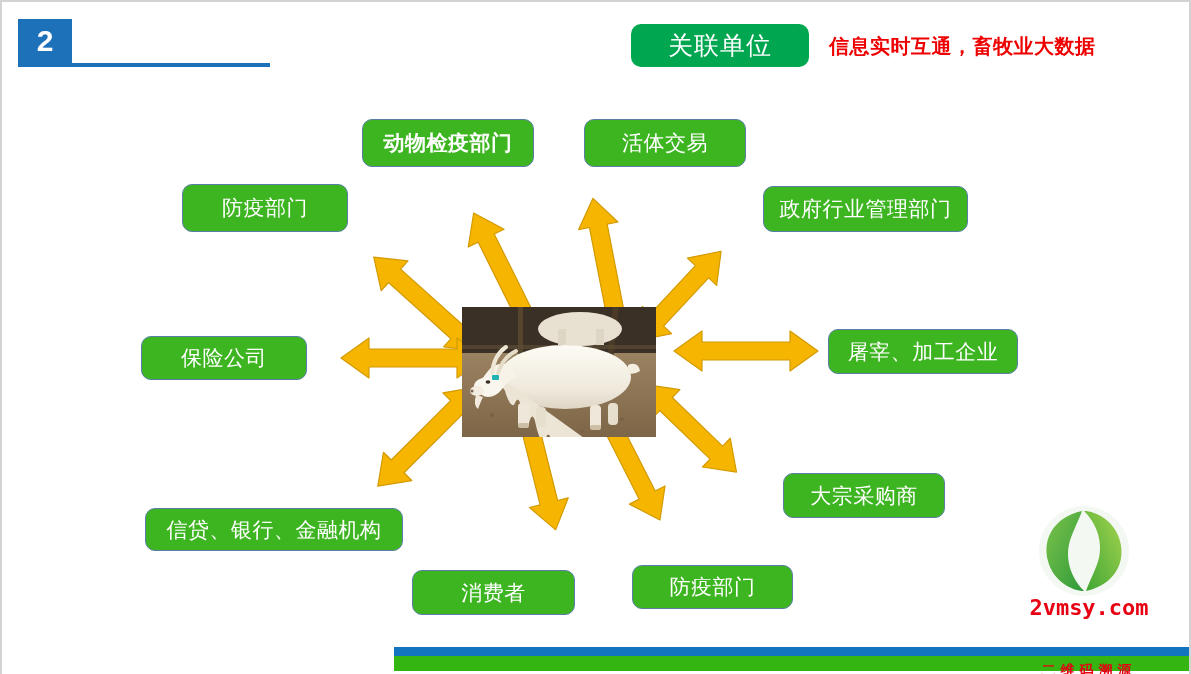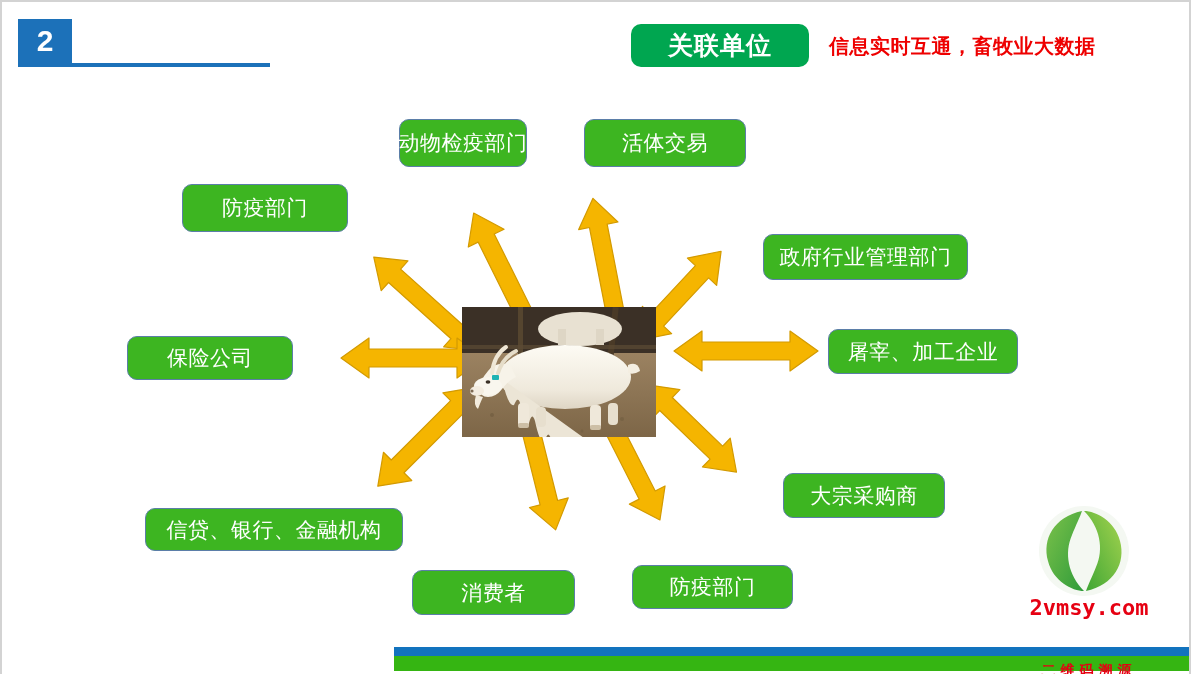--- a/index.html
+++ b/index.html
@@ -71,21 +71,21 @@
   .badge {
     position: absolute;
     left: 630px;
     top: 23px;
     width: 176px;
     height: 41px;
     background: #00A650;
     border-radius: 9px;
     color: #ffffff;
     font-size: 25px;
-    font-weight: bold;
+    font-weight: normal;
     display: flex;
     align-items: center;
     justify-content: center;
     letter-spacing: 1px;
     box-shadow: 0 0 0 1px #00A650;
   }
   .red-tag {
     position: absolute;
     left: 827px;
     top: 31px;
@@ -322,33 +322,33 @@
         <rect x="128" y="98" width="11" height="24" rx="4" fill="#efe8da"></rect>
         <rect x="146" y="96" width="10" height="22" rx="4" fill="#e7dfce"></rect>
         <rect x="56" y="116" width="11" height="5" rx="2" fill="#cdbfa6"></rect>
         <rect x="128" y="118" width="11" height="5" rx="2" fill="#cdbfa6"></rect>
 
         <path d="M166 58 q10 -4 12 6 q-6 4 -12 2 z" fill="#f4eee1"></path>
       </svg>
     </div>
 
     <div id="nodes">
-        <div class="node" style="left: 397px; top: 117px; width: 128px; height: 48px;">
+        <div class="node" style="left: 360px; top: 117px; width: 172px; height: 48px; font-weight: bold;">
           <span>动物检疫部门</span>
         </div>
         <div class="node" style="left: 582px; top: 117px; width: 162px; height: 48px;">
           <span>活体交易</span>
         </div>
-        <div class="node" style="left: 761px; top: 184px; width: 205px; height: 46px; margin-top: 48px;">
+        <div class="node" style="left: 761px; top: 184px; width: 205px; height: 46px;">
           <span>政府行业管理部门</span>
         </div>
         <div class="node" style="left: 180px; top: 182px; width: 166px; height: 48px;">
           <span>防疫部门</span>
         </div>
-        <div class="node" style="left: 125px; top: 334px; width: 166px; height: 44px;">
+        <div class="node" style="left: 139px; top: 334px; width: 166px; height: 44px;">
           <span>保险公司</span>
         </div>
         <div class="node" style="left: 826px; top: 327px; width: 190px; height: 45px;">
           <span>屠宰、加工企业</span>
         </div>
         <div class="node" style="left: 781px; top: 471px; width: 162px; height: 45px; text-align: center;">
           <span>大宗采购商</span>
         </div>
         <div class="node" style="left: 143px; top: 506px; width: 258px; height: 43px;">
           <span>信贷、银行、金融机构</span>

